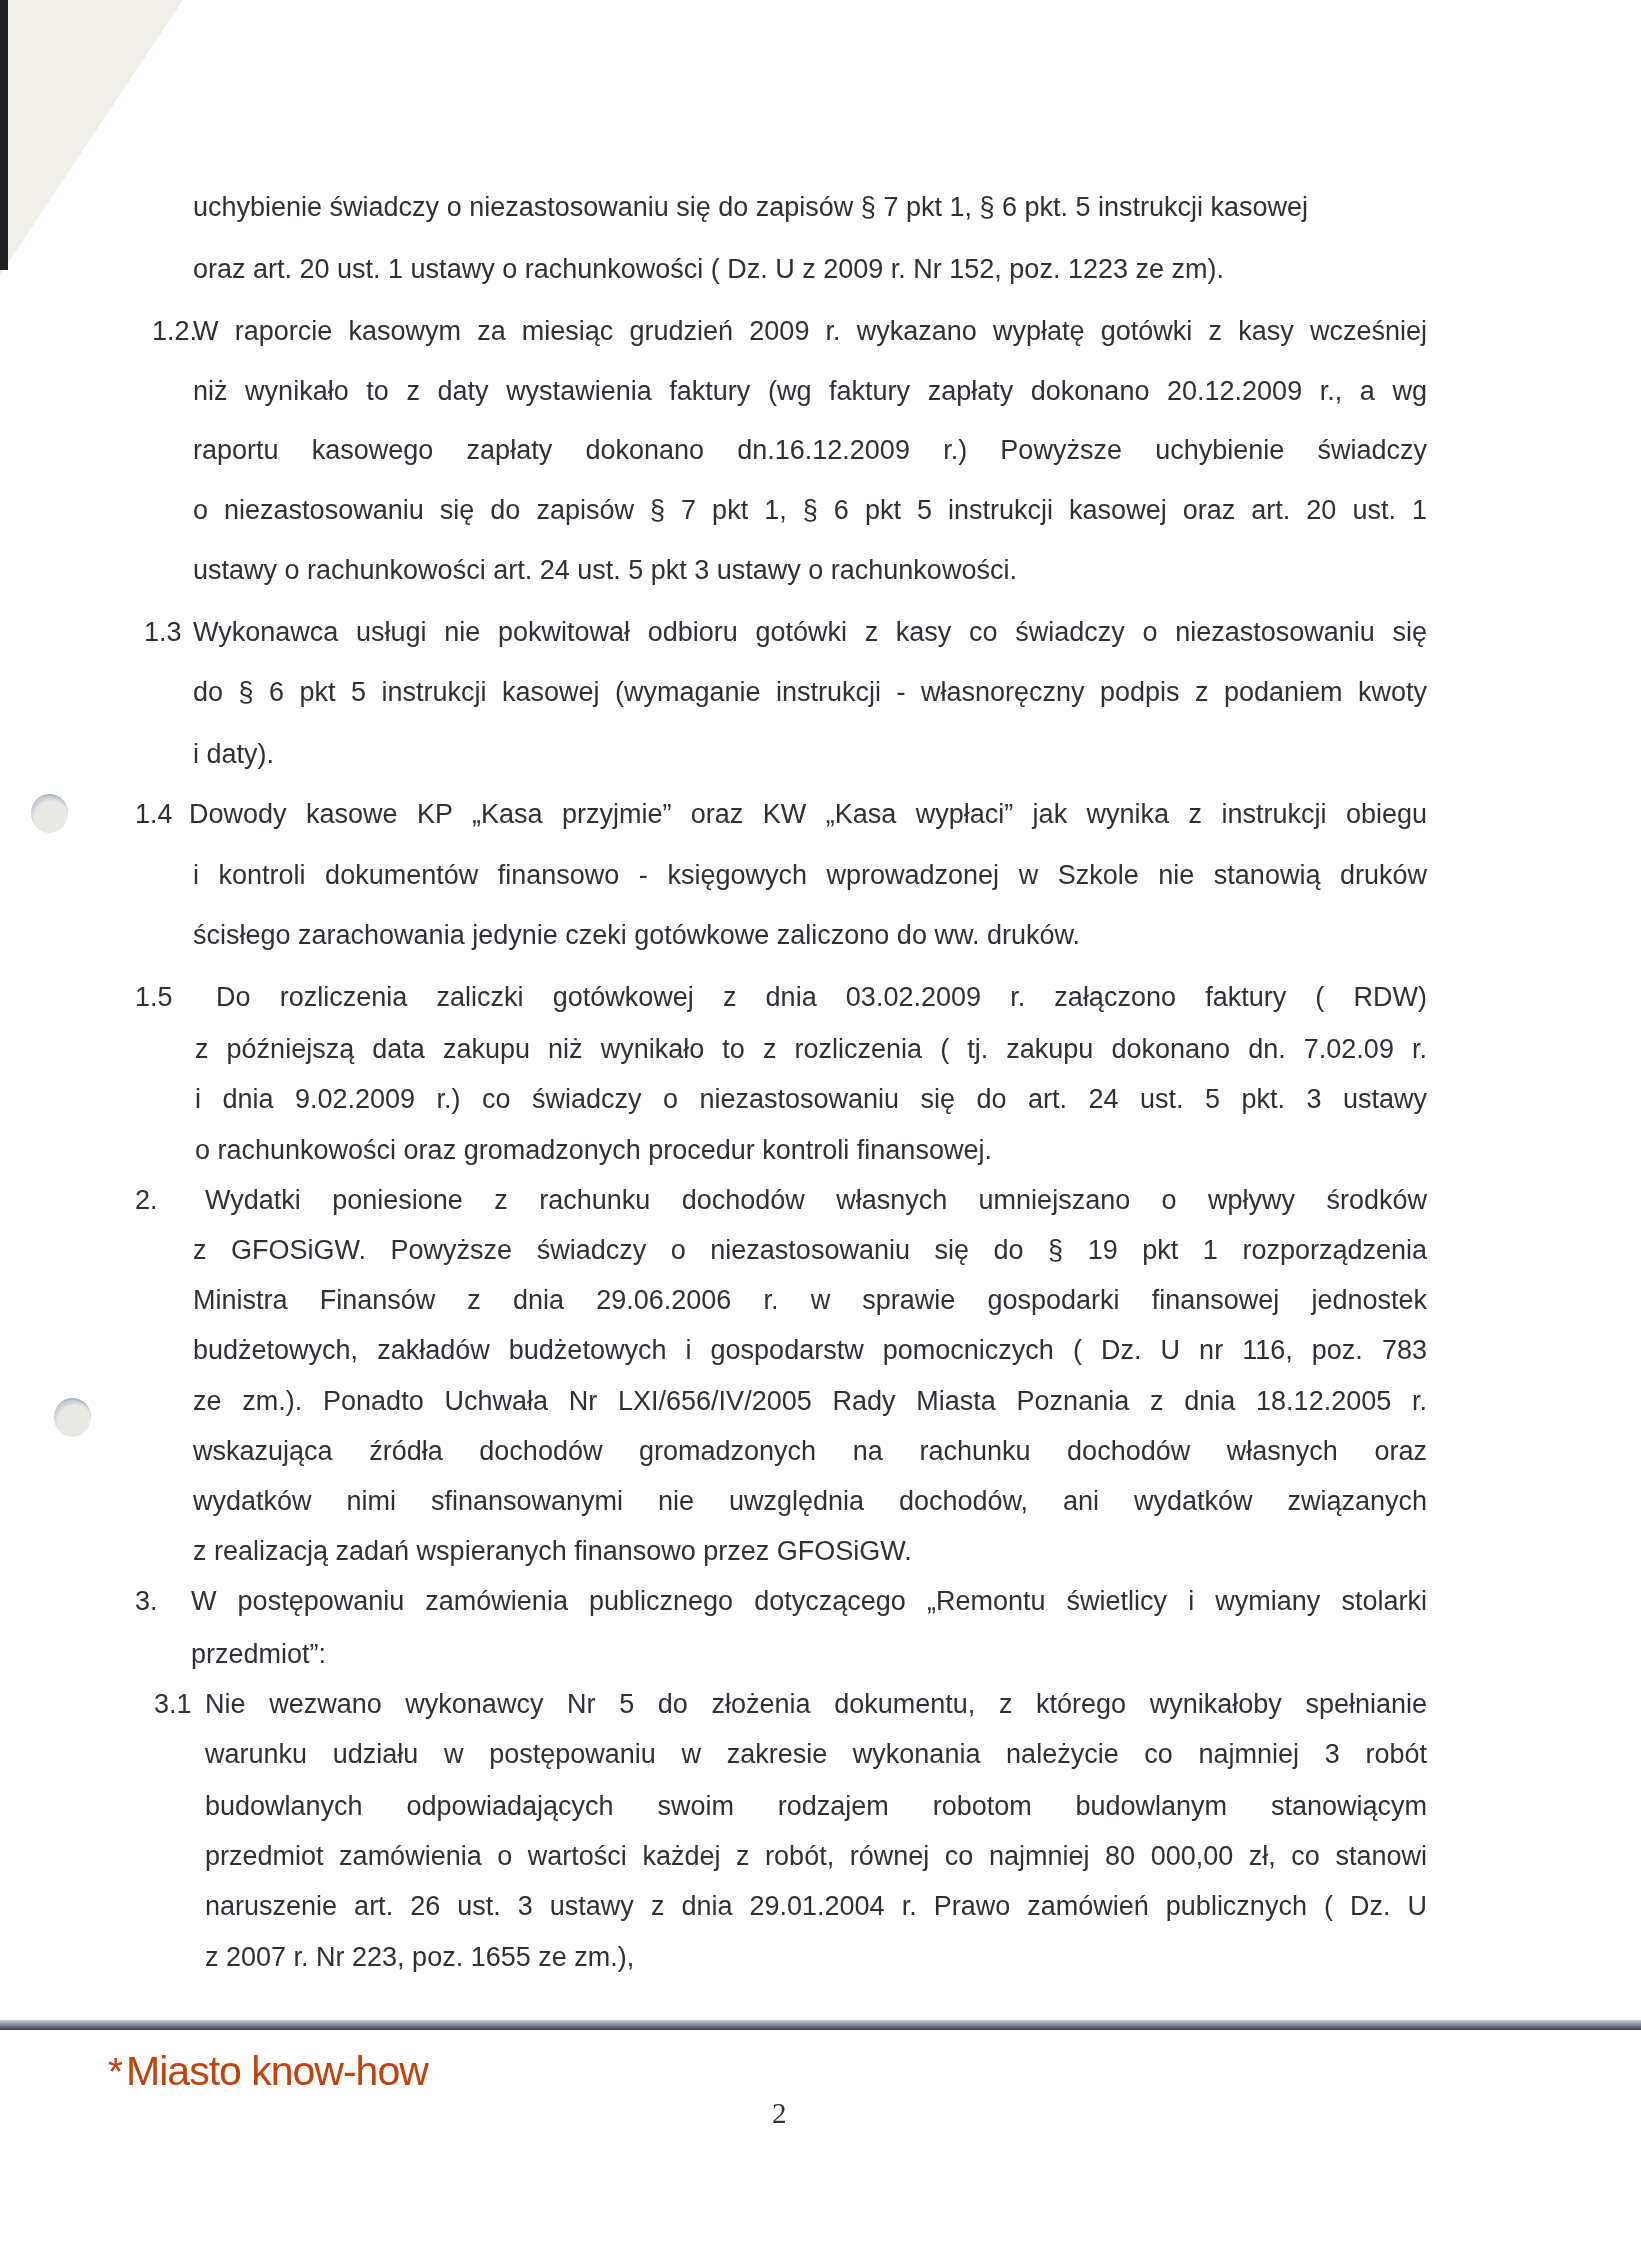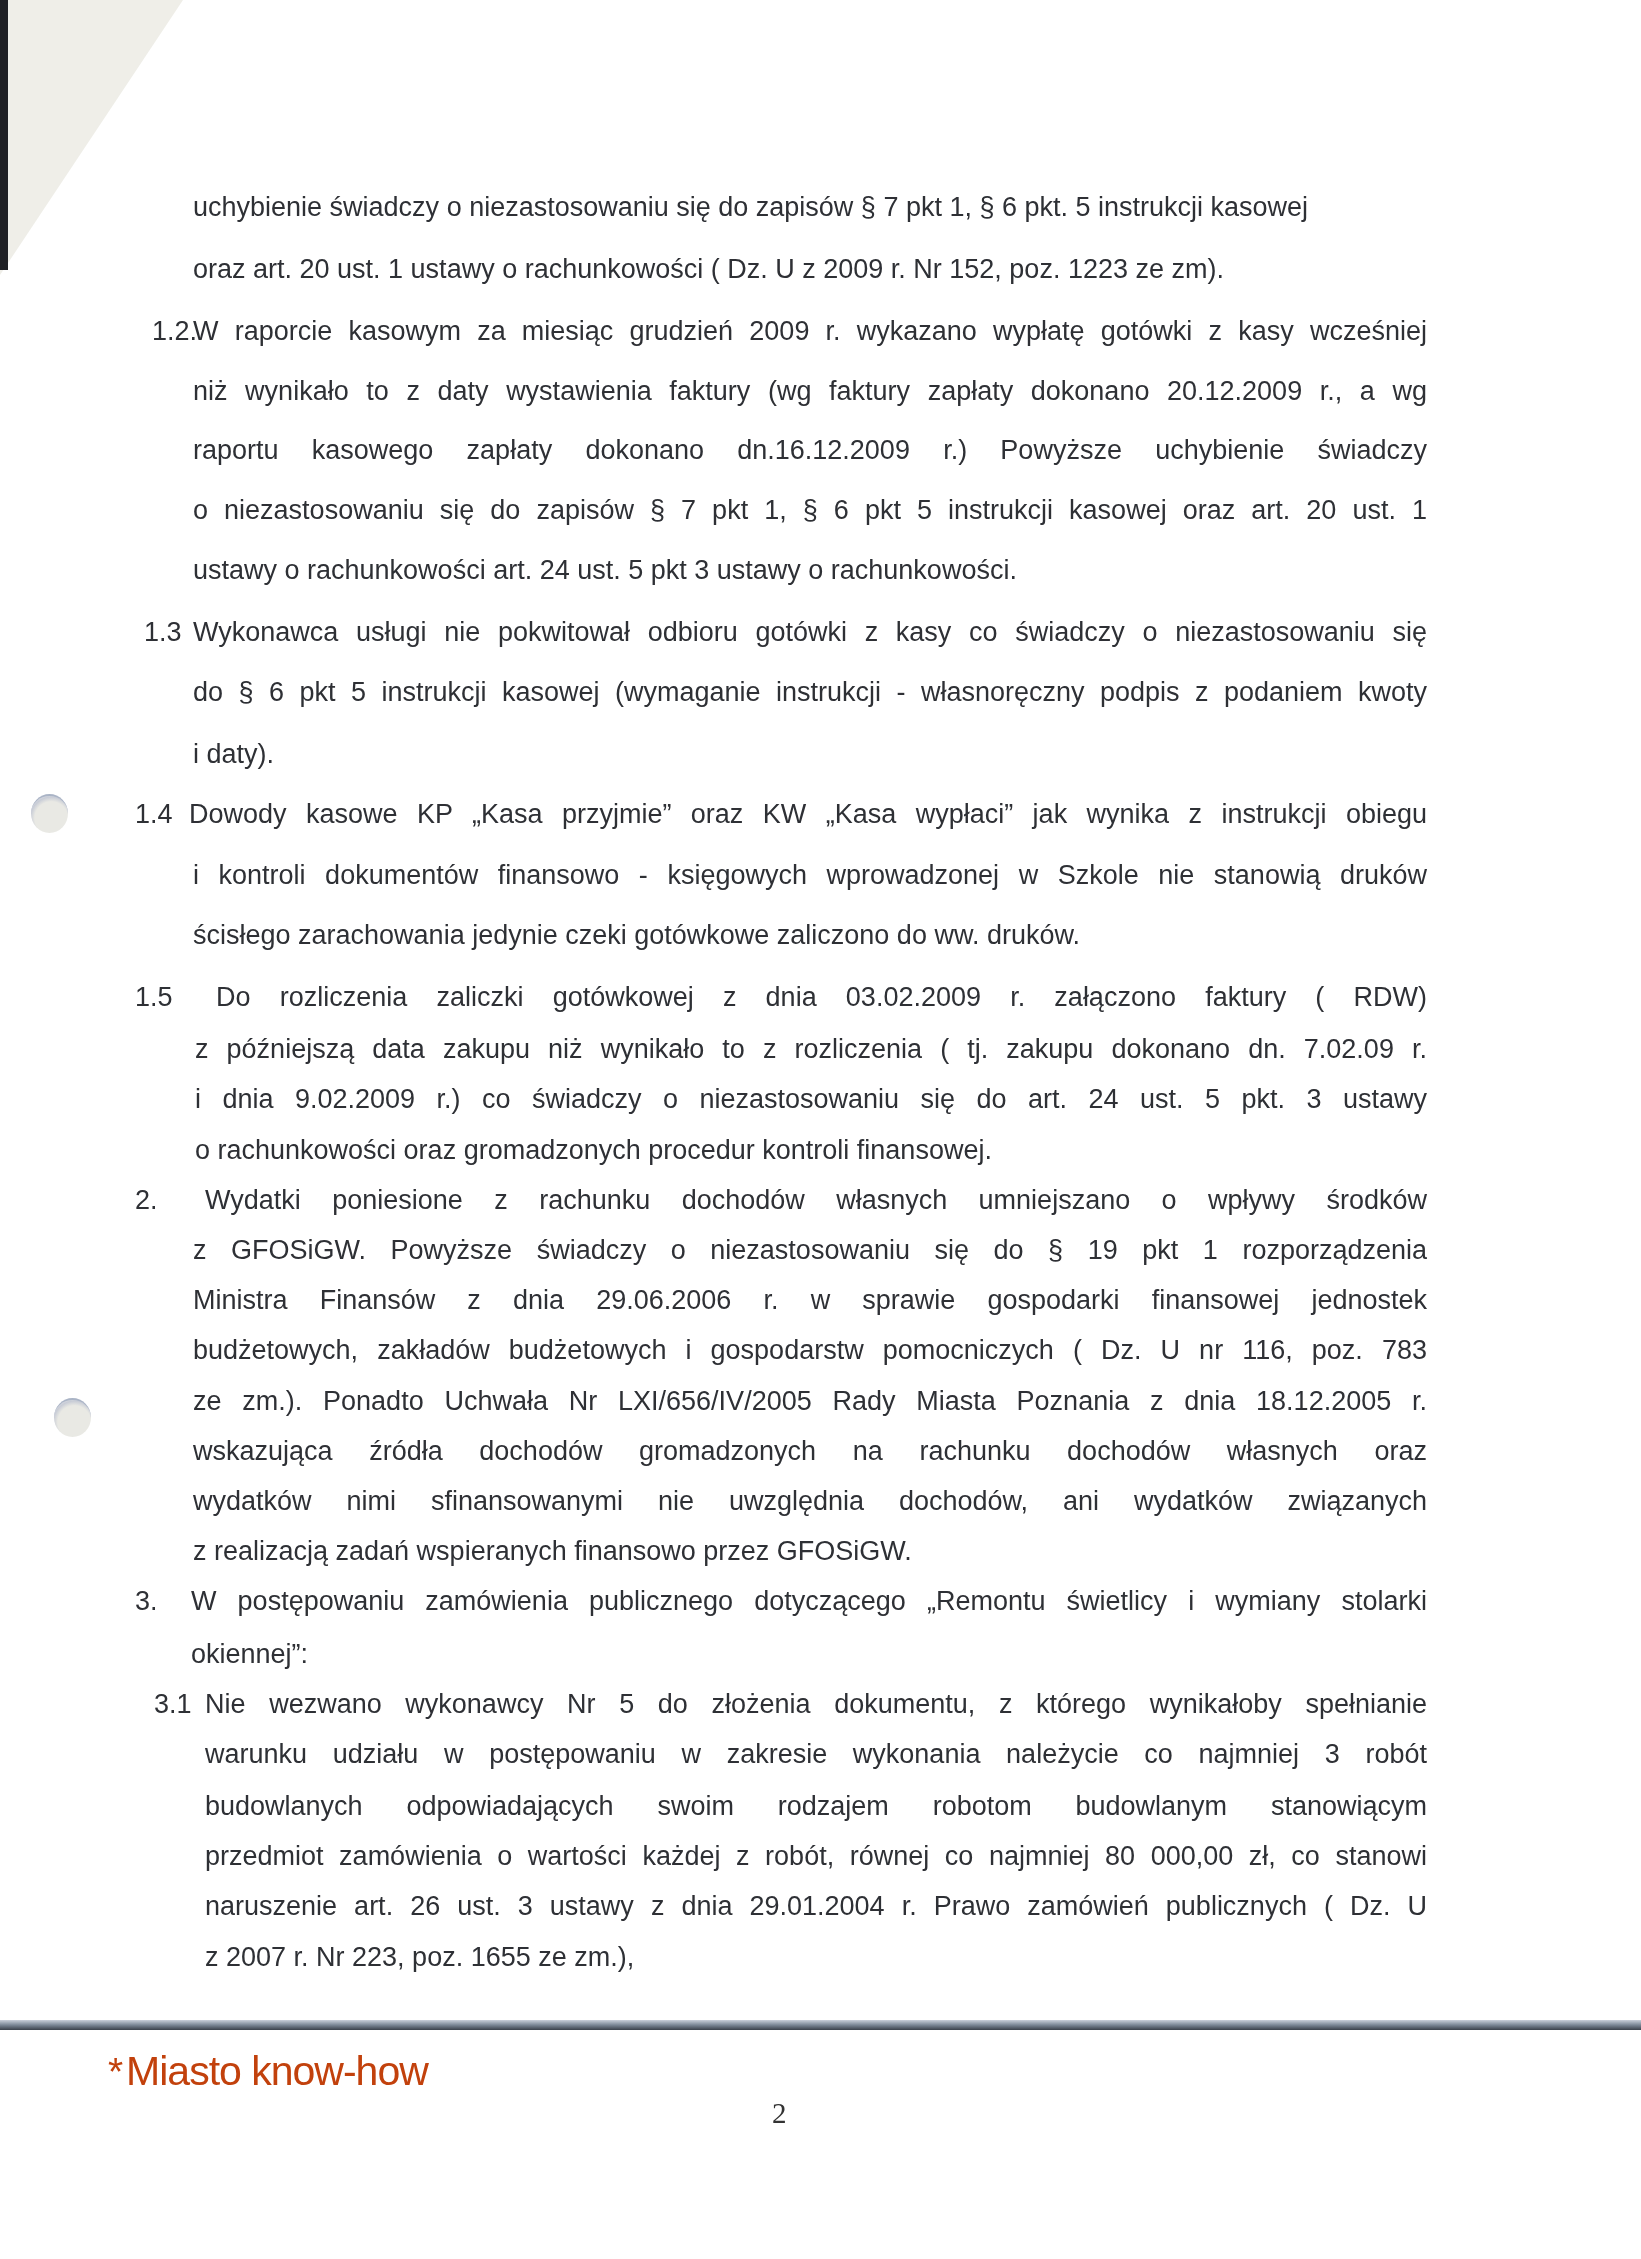--- a/index.html
+++ b/index.html
@@ -110,21 +110,21 @@
     <div class="line justify" style="left:193px; top:1334px; width:1234px;">budżetowych, zakładów budżetowych i gospodarstw pomocniczych ( Dz. U nr 116, poz. 783</div>
     <div class="line justify" style="left:193px; top:1385px; width:1234px;">ze zm.). Ponadto Uchwała Nr LXI/656/IV/2005 Rady Miasta Poznania  z dnia 18.12.2005 r.</div>
     <div class="line justify" style="left:193px; top:1435px; width:1234px;">wskazująca źródła  dochodów  gromadzonych na  rachunku dochodów własnych oraz</div>
     <div class="line justify" style="left:193px; top:1485px; width:1234px;">wydatków nimi sfinansowanymi nie uwzględnia dochodów, ani wydatków  związanych</div>
     <div class="line" style="left:193px; top:1535px;">z realizacją zadań wspieranych finansowo przez GFOSiGW.</div>
   </div>
 
   <div>
     <div class="num" style="left:135px; top:1585px;">3.</div>
     <div class="line justify" style="left:191px; top:1585px; width:1236px;">W postępowaniu zamówienia publicznego dotyczącego „Remontu świetlicy i wymiany stolarki</div>
-    <div class="line" style="left:191px; top:1638px;">okiennej”:</div>
+    <div class="line" style="left:191px; top:1638px;">przedmiot”:</div>
   </div>
 
   <div>
     <div class="num" style="left:154px; top:1688px;">3.1</div>
     <div class="line justify" style="left:205px; top:1688px; width:1222px;">Nie wezwano wykonawcy Nr 5 do złożenia dokumentu, z którego wynikałoby spełnianie</div>
     <div class="line justify" style="left:205px; top:1738px; width:1222px;">warunku udziału w postępowaniu w zakresie wykonania należycie co najmniej 3 robót</div>
     <div class="line justify" style="left:205px; top:1790px; width:1222px;">budowlanych odpowiadających swoim rodzajem robotom budowlanym stanowiącym</div>
     <div class="line justify" style="left:205px; top:1840px; width:1222px;">przedmiot zamówienia o wartości każdej z robót, równej co najmniej 80 000,00 zł, co stanowi</div>
     <div class="line justify" style="left:205px; top:1890px; width:1222px;">naruszenie art. 26 ust. 3 ustawy z dnia 29.01.2004 r.  Prawo zamówień publicznych ( Dz. U</div>
     <div class="line" style="left:205px; top:1941px;">z 2007 r. Nr 223, poz. 1655 ze zm.),</div>

